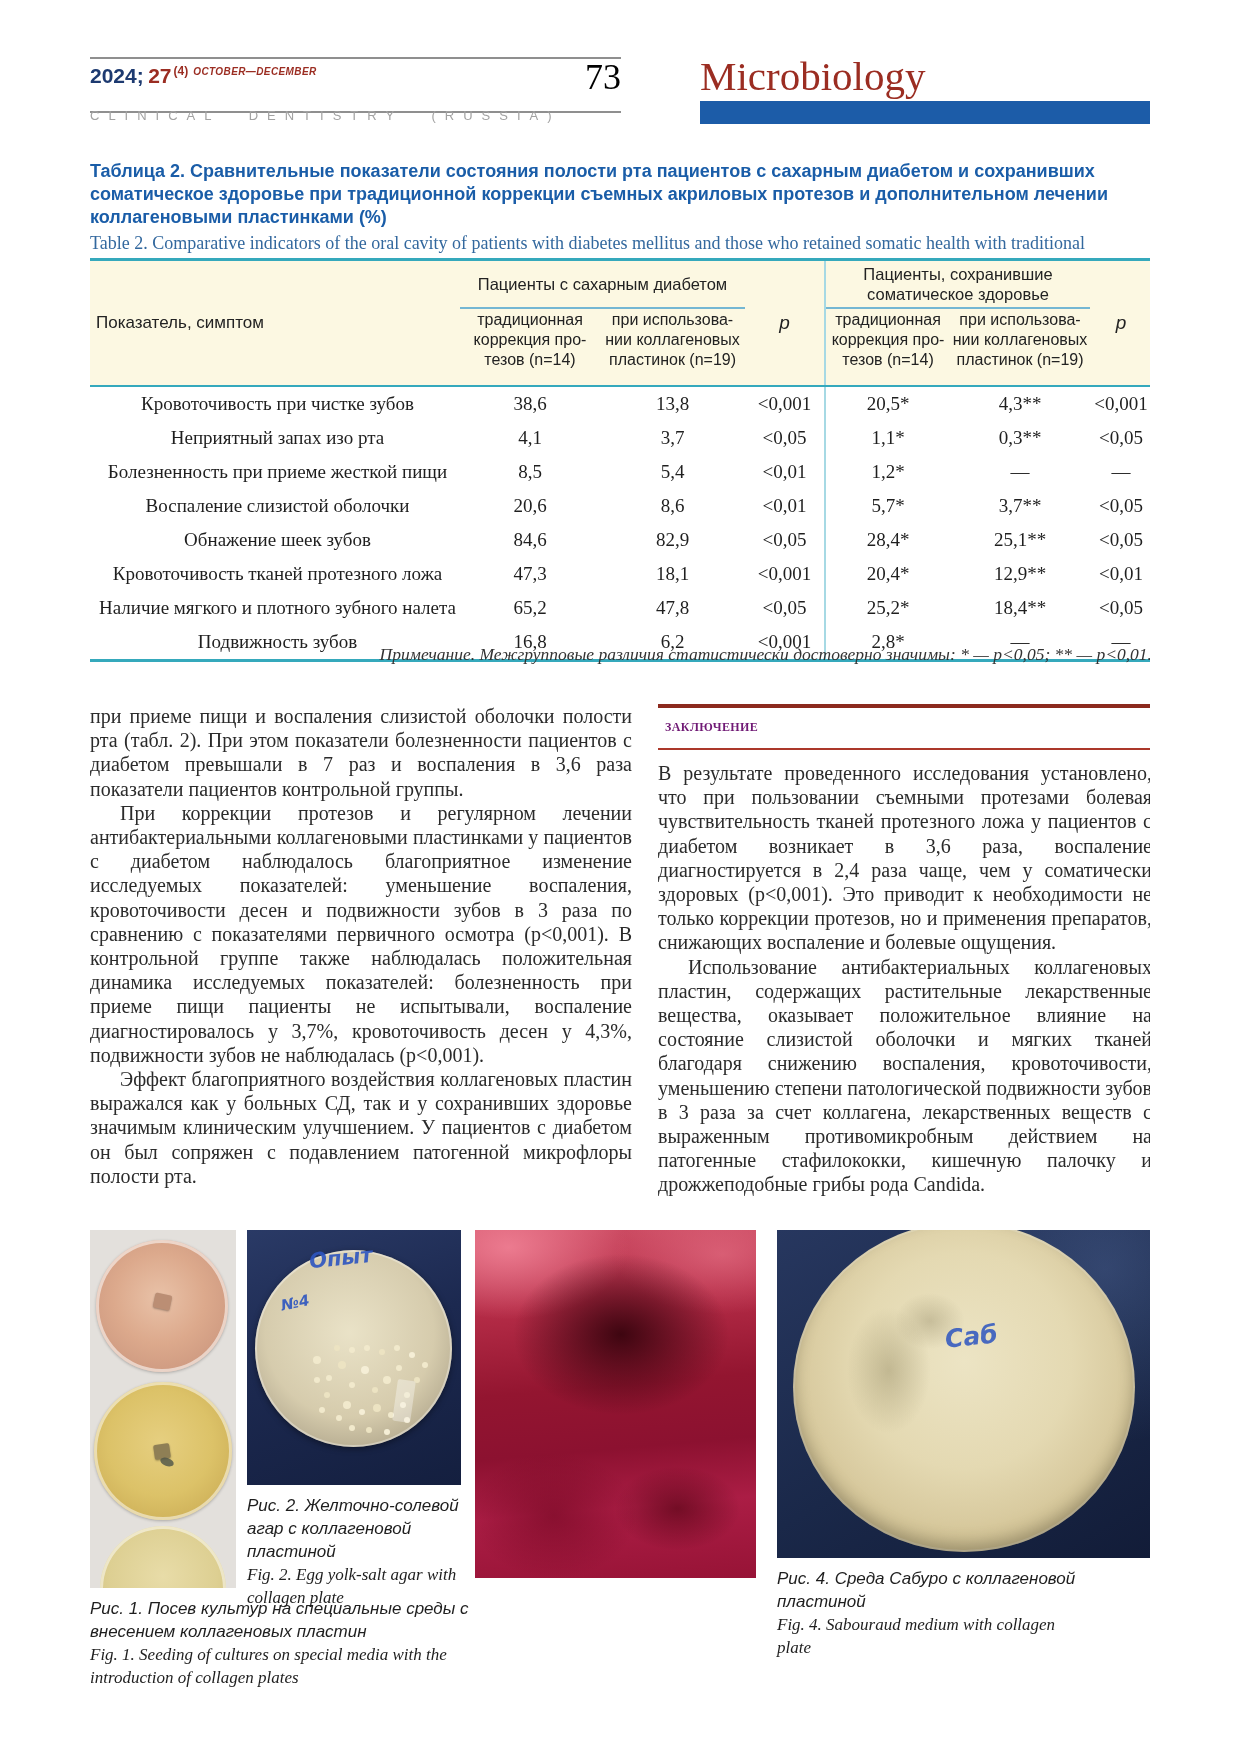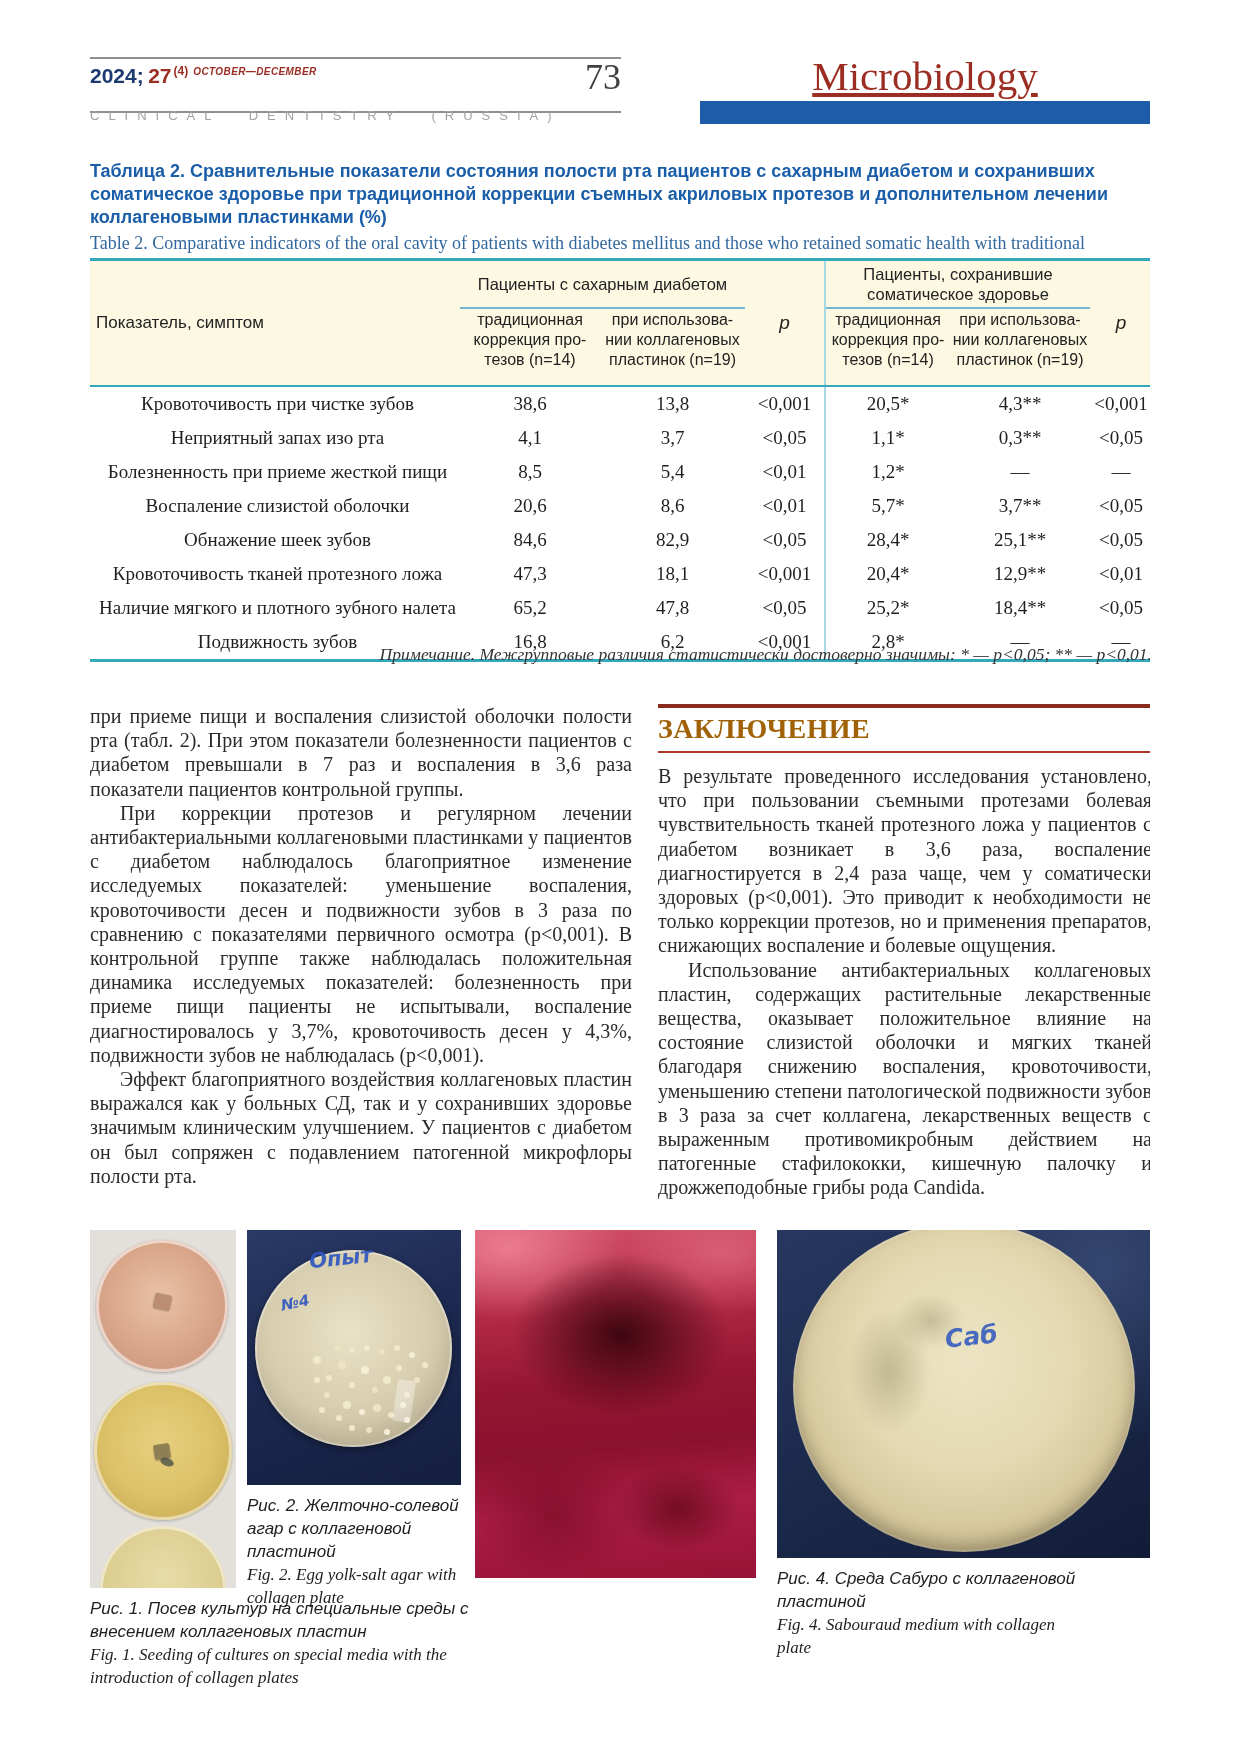--- a/index.html
+++ b/index.html
@@ -9,26 +9,26 @@
   .rule{position:absolute;left:90px;width:531px;height:2px;background:#8f8f8f;}
   .rule-top{top:57px;}
   .rule-mid{top:111px;}
   .issue-row{position:absolute;left:90px;top:64px;font-family:"Liberation Sans",sans-serif;}
   .issue-year{font-weight:bold;font-size:21px;color:#1d3a70;}
   .issue-vol{font-weight:bold;font-size:21px;color:#9b2d22;}
   .issue-no{font-weight:bold;font-size:12px;color:#9b2d22;vertical-align:8px;margin-left:2px;}
   .issue-months{font-weight:bold;font-style:italic;font-size:10px;color:#9b2d22;vertical-align:8px;
                 margin-left:5px;letter-spacing:.4px;}
   .pageno{position:absolute;left:90px;top:56px;width:531px;text-align:right;
-          font-size:36px;color:#404040;font-family:"Liberation Serif",serif;}
+          font-size:36px;color:#000000;font-family:"Liberation Serif",serif;}
   .journal{position:absolute;left:90px;top:108px;width:560px;color:#a2a2a2;
            font-family:"Liberation Sans",sans-serif;font-size:13px;letter-spacing:9px;word-spacing:16px;
            white-space:nowrap;}
-  .section-title{position:absolute;left:700px;right:0;top:52px;text-align:center;
-                 font-size:41px;color:#9b2d22;font-family:"Liberation Serif",serif;text-decoration:underline;}
+  .section-title{position:absolute;left:700px;right:0;top:52px;text-align:left;
+                 font-size:41px;color:#9b2d22;font-family:"Liberation Serif",serif;}
   .blue-bar{position:absolute;left:700px;right:0;top:101px;height:23px;background:#1c5ca8;}
   
   .tbl-cap{position:absolute;left:90px;top:160px;width:1062px;}
   .tbl-cap-ru{font-family:"Liberation Sans",sans-serif;font-weight:bold;font-size:18px;
               line-height:23px;color:#1a5da8;}
   .tbl-cap-en{font-family:"Liberation Serif",serif;font-size:18px;line-height:23px;color:#33689e;margin-top:3px;}
   
   table.t{position:absolute;left:90px;top:258px;width:1062px;border-collapse:collapse;table-layout:fixed;
           border-top:3px solid #35a9bc;border-bottom:3px solid #35a9bc;}
   table.t th{background:#fcf8e2;font-family:"Liberation Sans",sans-serif;font-weight:normal;
@@ -43,22 +43,22 @@
   table.t td{height:32px;text-align:center;vertical-align:middle;
              font-family:"Liberation Serif",serif;font-size:19px;color:#1f1f1f;}
   td.lbl{text-align:left;padding-left:6px;font-family:"Liberation Sans",sans-serif;font-size:17px;color:#161616;}
   .note{position:absolute;left:90px;top:644px;width:1062px;font-style:italic;font-size:17.5px;color:#333;text-align:right;}
   
   .colL{position:absolute;left:90px;top:704px;width:542px;}
   .colR{position:absolute;left:658px;top:704px;width:494px;}
   .body-p{margin:0;font-size:20px;line-height:24.2px;text-align:justify;color:#2b2b2b;}
   .body-p.indent{text-indent:30px;}
   .concl-rule-top{height:4px;background:#8c2a1e;}
-  .concl-h{margin:0;padding:5px 0 6px 0;font-family:"Liberation Serif",serif;font-weight:bold;
-           font-size:28px;color:#a16207;letter-spacing:.4px;}
+  .concl-h{margin:7px;padding:5px 0 6px 0;font-family:"Liberation Serif",serif;font-weight:bold;
+           font-size:12px;color:#701a75;letter-spacing:.4px;}
   .concl-rule-bot{height:2px;background:#ab382a;margin-bottom:11px;}
   
   .fig{position:absolute;}
   .photo{position:relative;overflow:hidden;}
   .figcap{margin-top:9px;}
   .figcap .ru{font-family:"Liberation Sans",sans-serif;font-style:italic;font-size:17px;
               line-height:23px;color:#1e1e1e;}
   .figcap .en{font-family:"Liberation Serif",serif;font-style:italic;font-size:17px;
               line-height:23px;color:#1e1e1e;}
   

